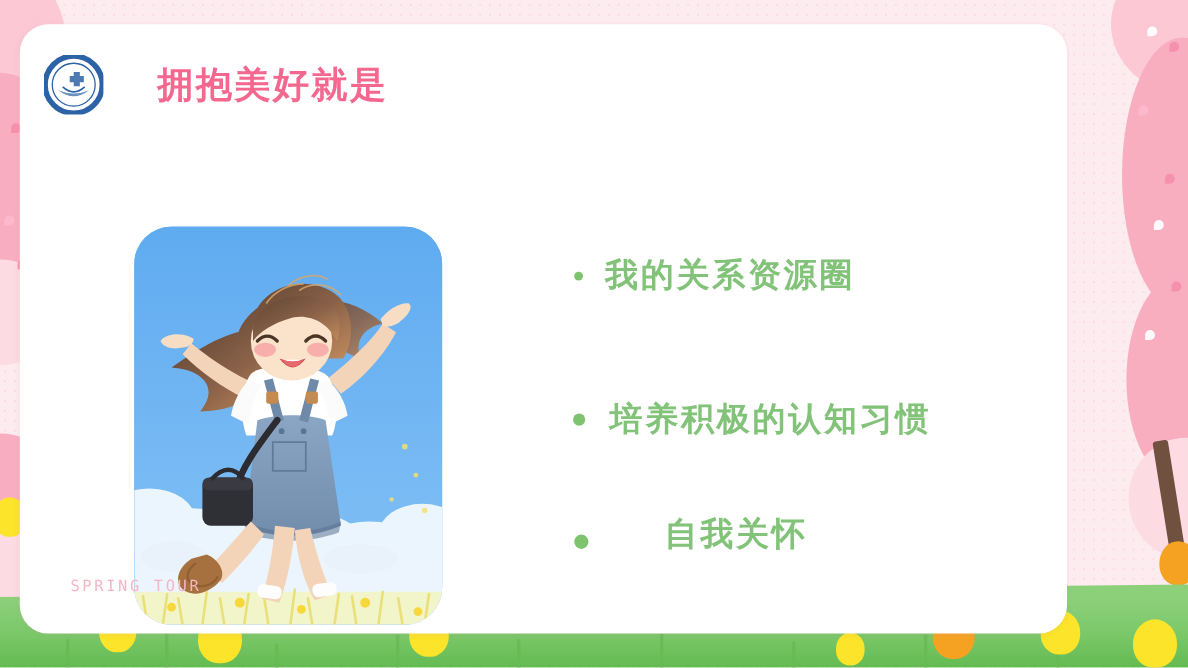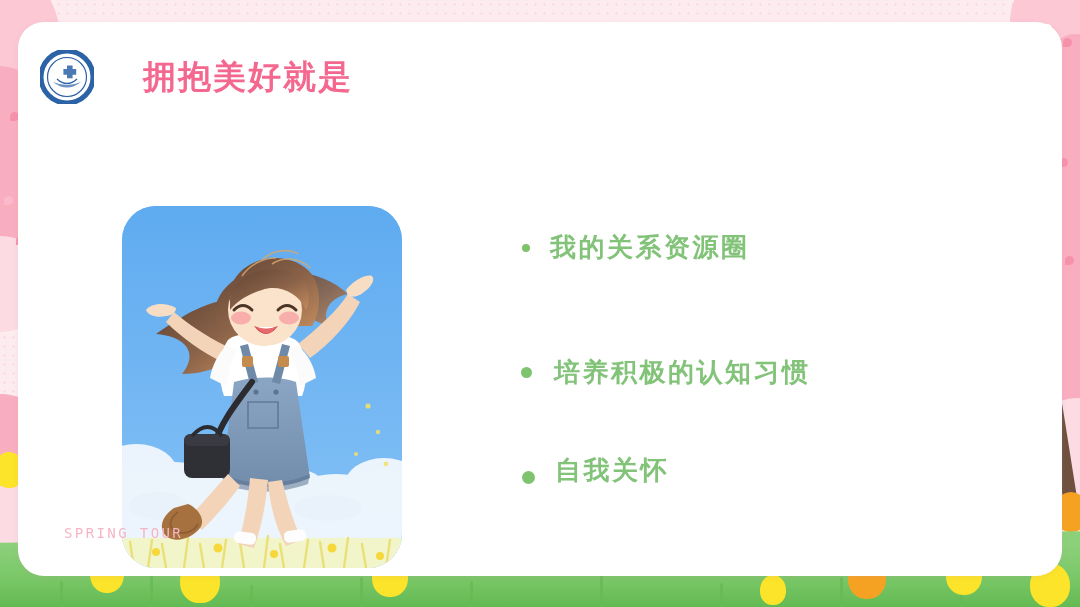--- a/index.html
+++ b/index.html
@@ -95,21 +95,21 @@
     border-radius: 50% 50% 46% 46%;
     background: #fbe429;
   }
   .bloom.orange { background: #f5a223; }
 
   
   .card {
     position: absolute;
     left: 18px;
     top: 22px;
-    width: 1044px;
+    width: 952px;
     height: 554px;
     background: #ffffff;
     border-radius: 26px;
     box-shadow: 0 1px 5px rgba(200,150,165,.16);
     overflow: hidden;
   }
 
   
   .watermark {
     position: absolute;
@@ -176,28 +176,28 @@
     flex: none;
     border-radius: 50%;
     background: #7ec46f;
   }
   .r1 .dot { width: 8px;  height: 8px;  margin-left: 22px; }
   .r2 .dot { width: 11px; height: 11px; margin-left: 21px; }
   .r3 .dot { width: 13px; height: 13px; margin-left: 22px; margin-top: 14px; }
 
   .bullet-text {
     font-family: "DejaVu Serif", "Liberation Serif", serif;
-    font-size: 26px;
+    font-size: 30px;
     font-weight: 700;
     letter-spacing: 2.5px;
     color: #82c379;
   }
   .r1 .bullet-text { margin-left: 20px; }
   .r2 .bullet-text { margin-left: 22px; }
-  .r3 .bullet-text { margin-left: 20px; }
+  .r3 .bullet-text { margin-left: 69px; }
 </style>
 </head>
 <body>
 
 <div id="slide">
 
   <div class="bg-dots"></div>
 
   <div class="deco-left">
     <div class="canopy pale" style="left:-72px; top:-36px; width:132px; height:150px;"></div>

